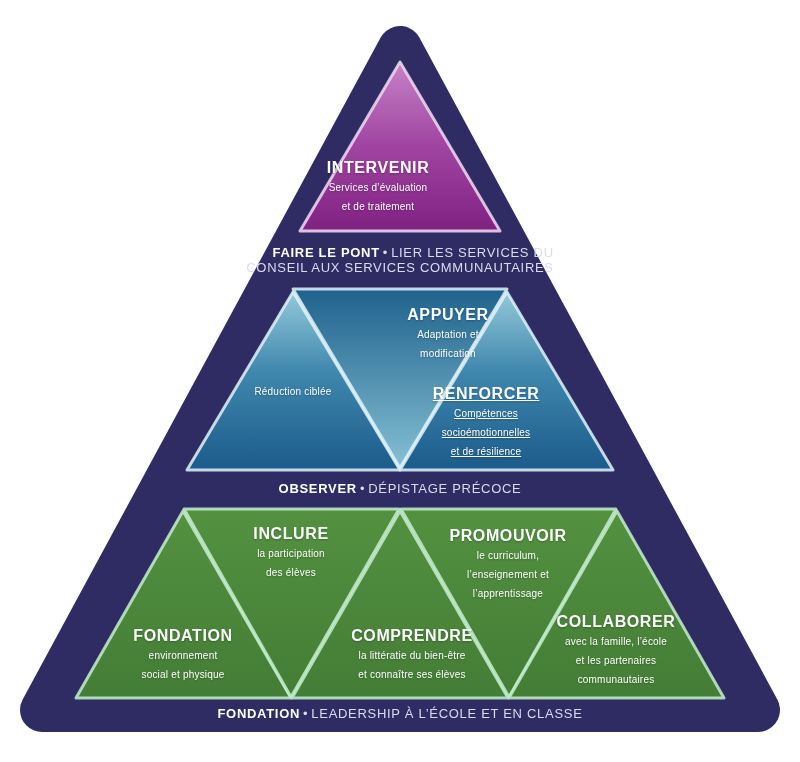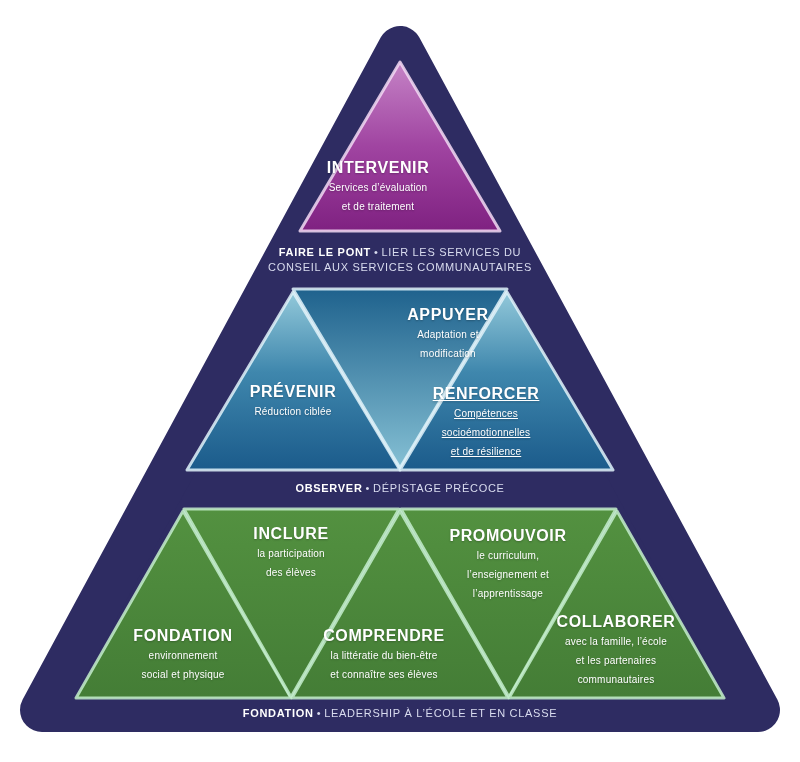--- a/index.html
+++ b/index.html
@@ -27,23 +27,23 @@
     letter-spacing: 0.6px;
   }
   .tri-line {
     font-size: 10px;
     line-height: 19px;
     letter-spacing: 0.2px;
   }
   .divider {
     position: absolute;
     transform: translateX(-50%);
-    text-align: center;
+    text-align: right;
     width: max-content;
-    font-size: 11px;
+    font-size: 13px;
     line-height: 15px;
     letter-spacing: 0.7px;
     color: #d9dcef;
   }
   .divider .strong { font-weight: bold; color: #ffffff; }
   .divider .bullet { margin: 0 3px; }
 </style>
 </head>
 <body>
 
@@ -99,21 +99,20 @@
     <div>CONSEIL AUX SERVICES COMMUNAUTAIRES</div>
   </div>
 
   <div class="label" style="left:400px; top:305px;margin-left:48px;">
     <div class="tri-title">APPUYER</div>
     <div class="tri-line">Adaptation et</div>
     <div class="tri-line">modification</div>
   </div>
 
   <div class="label" style="left:293px; top:382px;">
-    <div class="tri-title">PRÉVENIR</div>
     <div class="tri-line">Réduction ciblée</div>
   </div>
 
   <div class="label" style="left:486px; top:384px;text-decoration:underline;">
     <div class="tri-title">RENFORCER</div>
     <div class="tri-line">Compétences</div>
     <div class="tri-line">socioémotionnelles</div>
     <div class="tri-line">et de résilience</div>
   </div>
 
@@ -133,21 +132,21 @@
     <div class="tri-line">l’enseignement et</div>
     <div class="tri-line">l’apprentissage</div>
   </div>
 
   <div class="label" style="left:183px; top:626px;">
     <div class="tri-title">FONDATION</div>
     <div class="tri-line">environnement</div>
     <div class="tri-line">social et physique</div>
   </div>
 
-  <div class="label" style="left:384px; top:626px;">
+  <div class="label" style="left:412px; top:626px;">
     <div class="tri-title">COMPRENDRE</div>
     <div class="tri-line">la littératie du bien-être</div>
     <div class="tri-line">et connaître ses élèves</div>
   </div>
 
   <div class="label" style="left:616px; top:612px;">
     <div class="tri-title">COLLABORER</div>
     <div class="tri-line">avec la famille, l’école</div>
     <div class="tri-line">et les partenaires</div>
     <div class="tri-line">communautaires</div>

